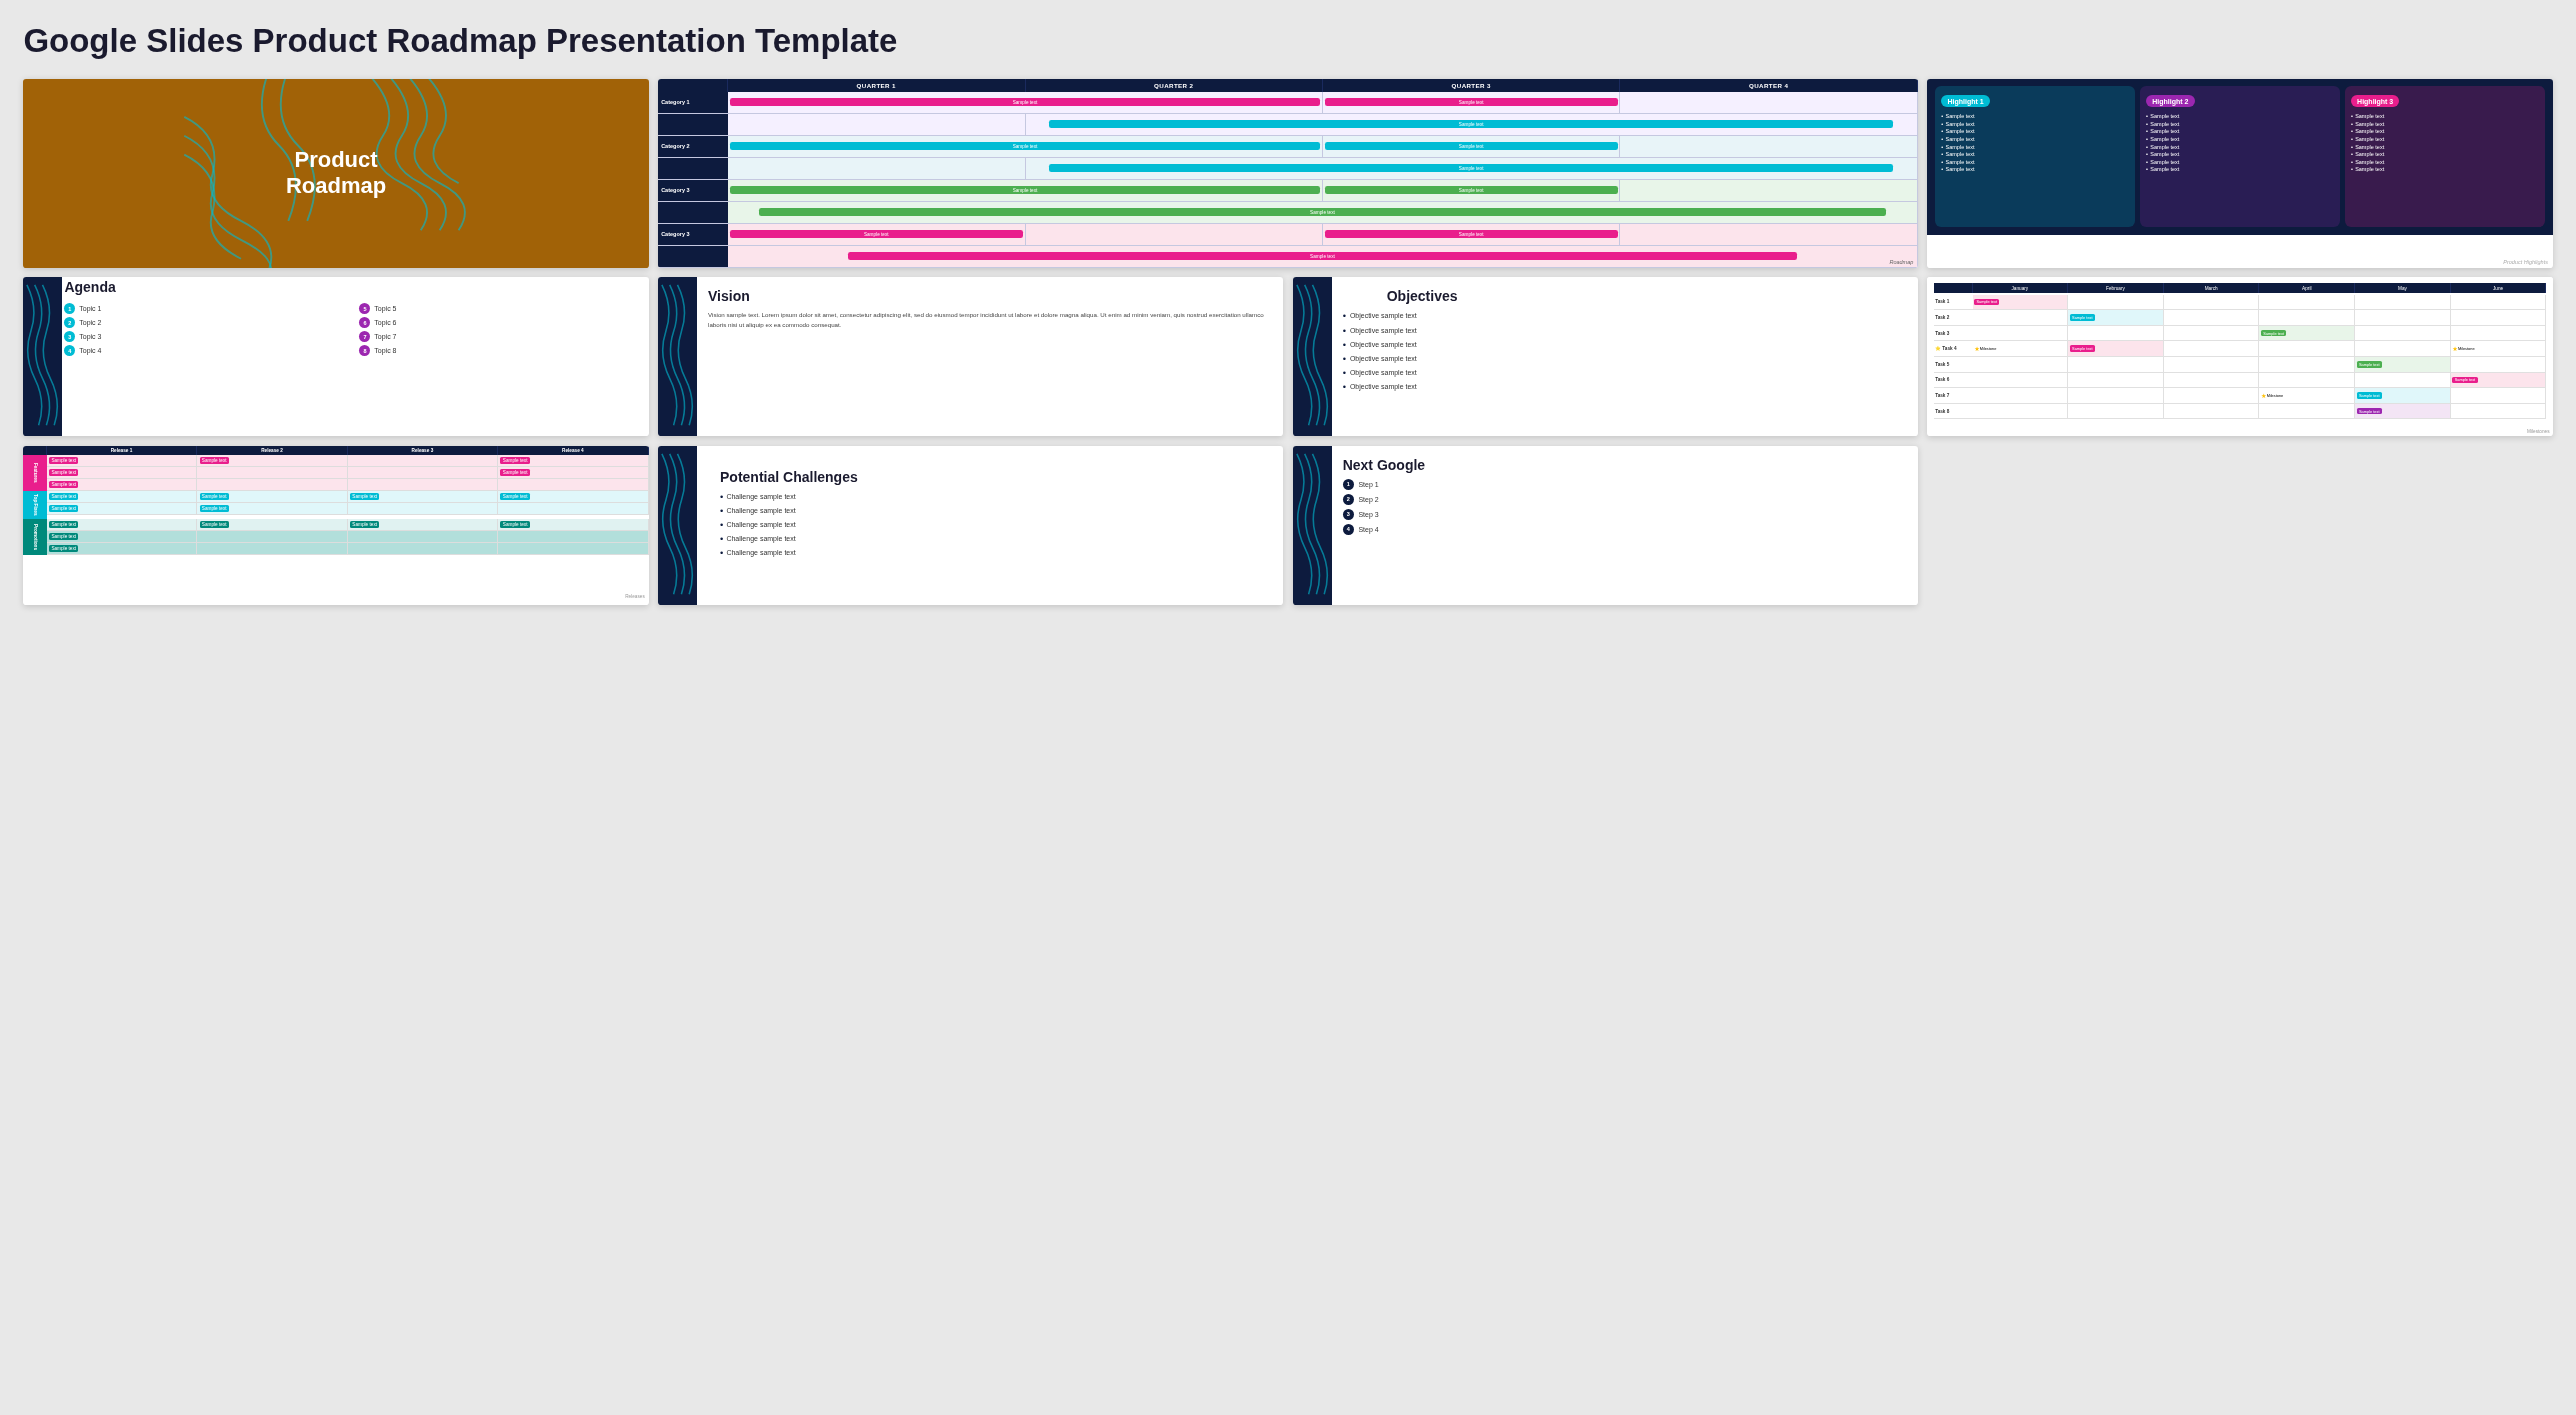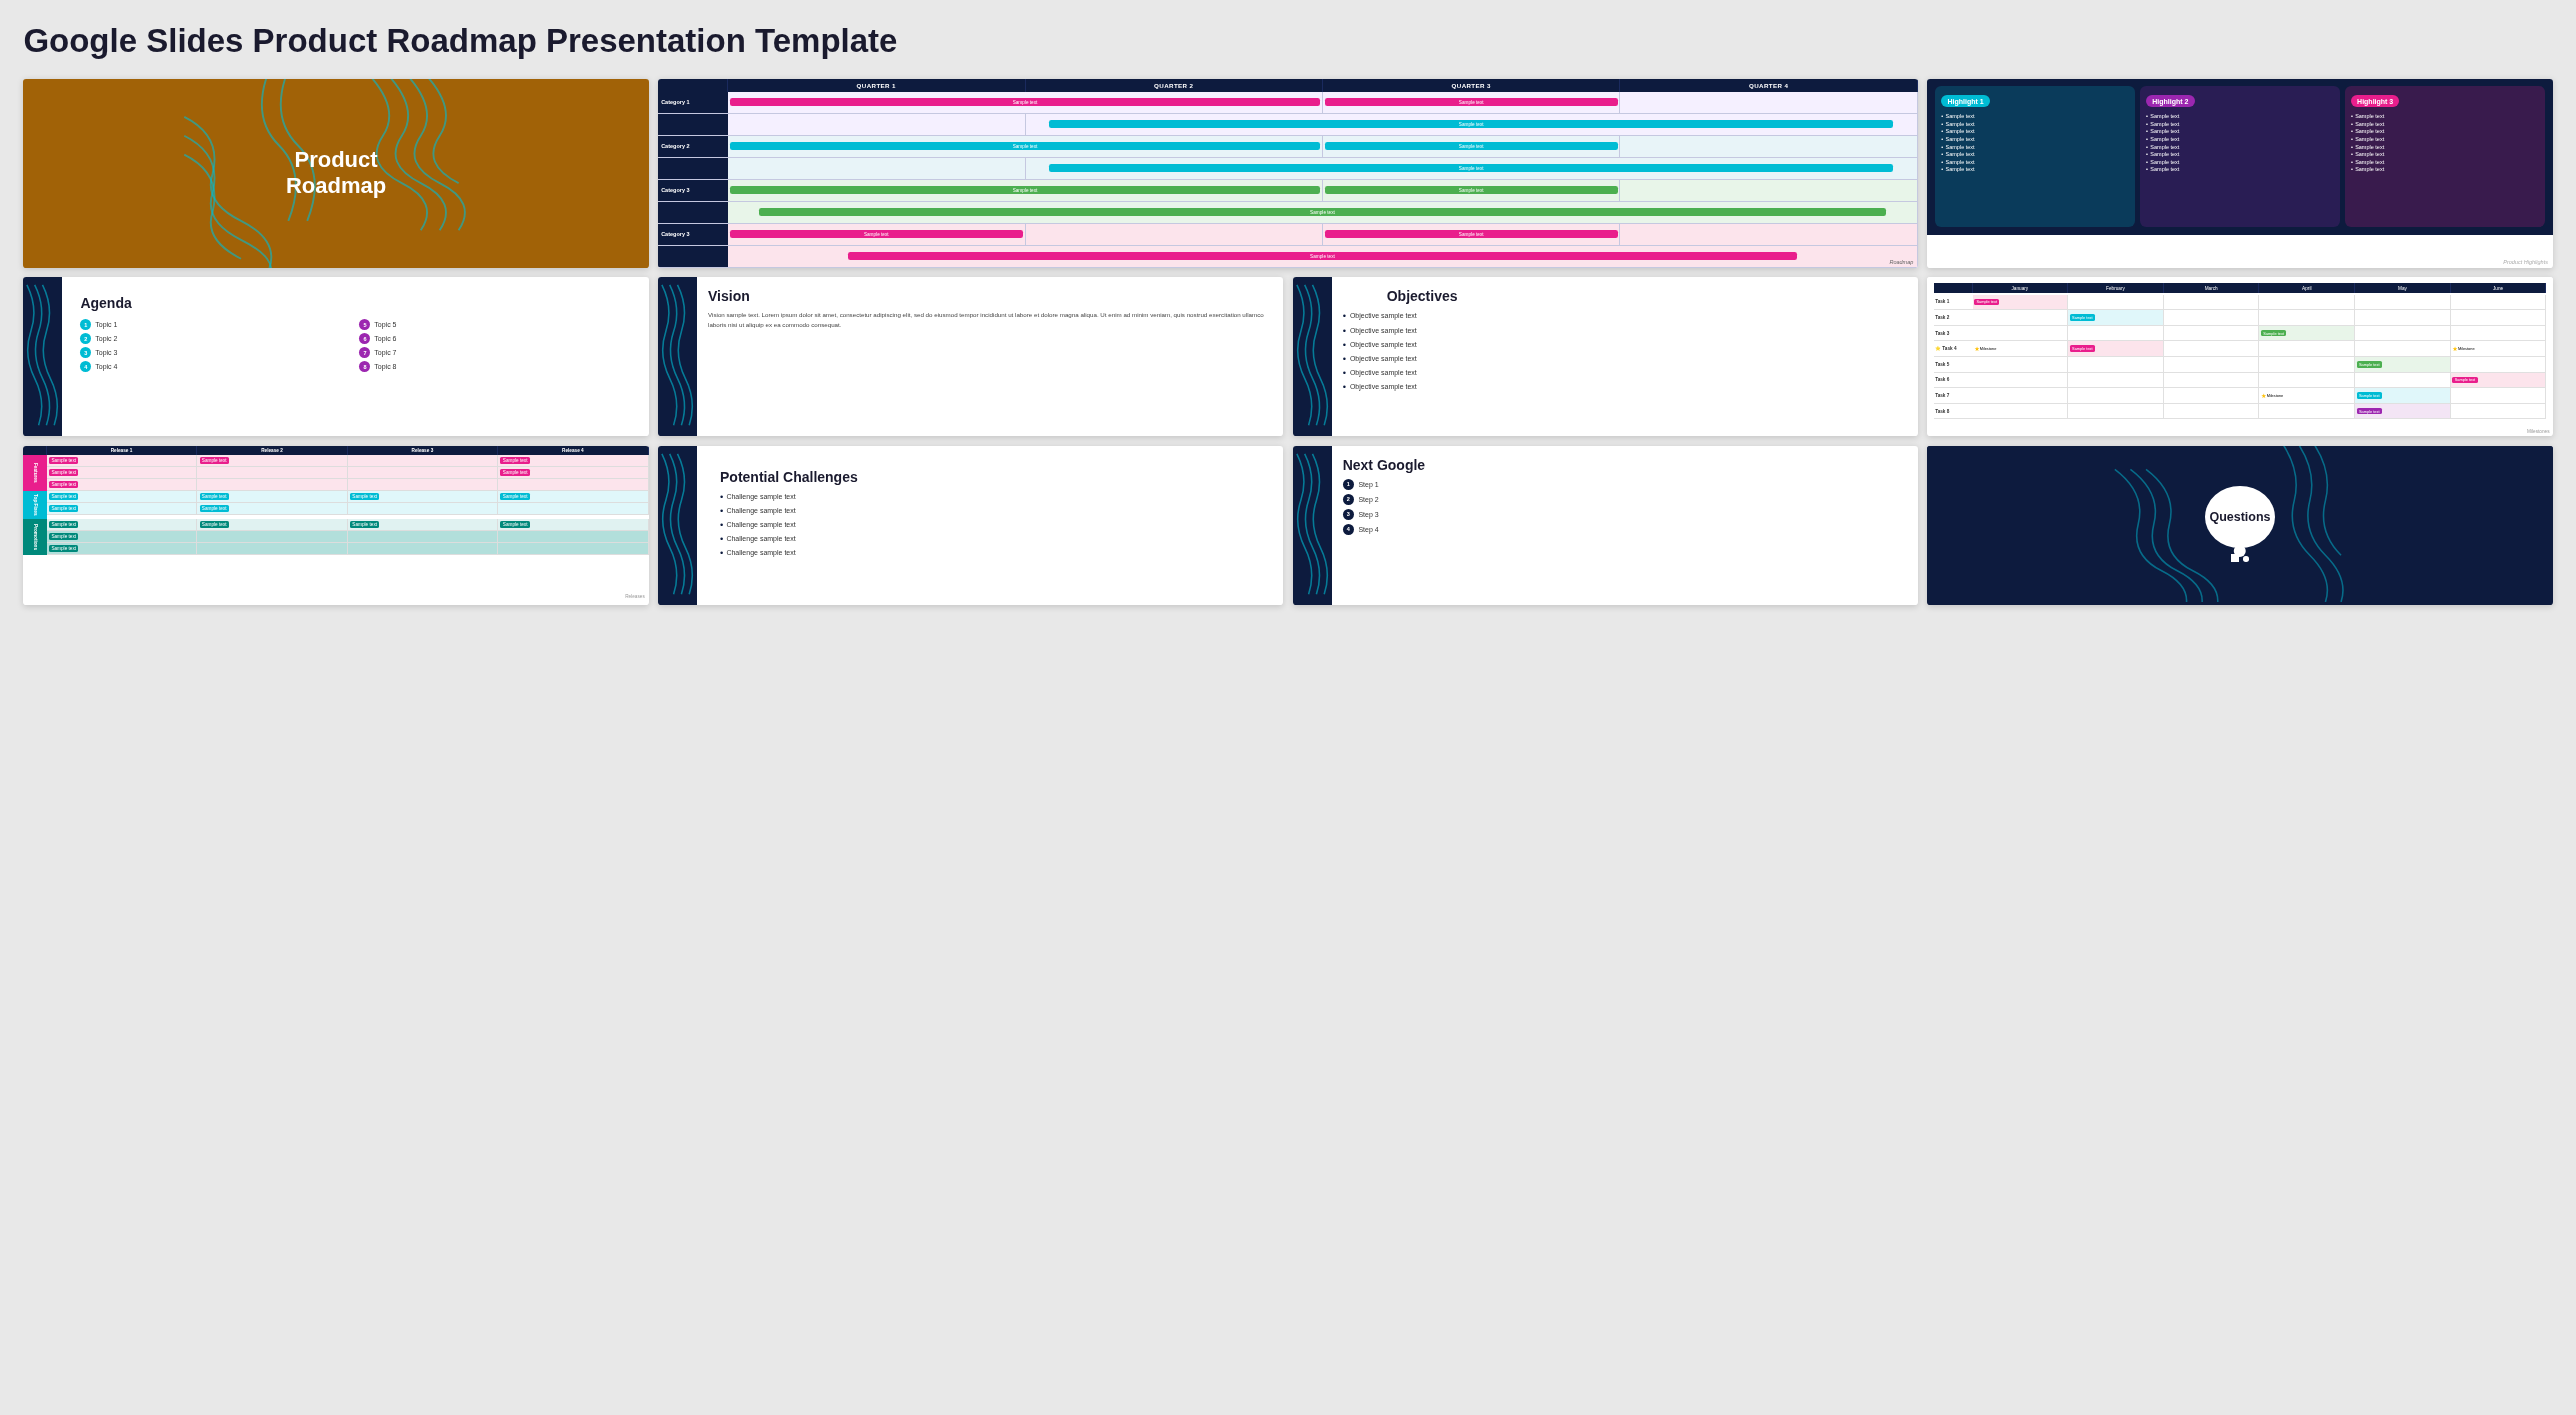--- a/index.html
+++ b/index.html
@@ -166,21 +166,21 @@
       display: flex;
       min-height: 156px;
       overflow: hidden;
     }
     .agenda-sidebar {
       width: 39px;
       background: #0d1b3e;
       flex-shrink: 0;
     }
     .agenda-content {
-      padding: 18px;
+      padding: 2px;
       flex: 1;
     }
     .agenda-title {
       font-size: 14px;
       font-weight: 900;
       color: #1a1a2e;
       margin-bottom: 7.8px;
     }
     .agenda-grid {
       display: grid;
@@ -1010,36 +1010,15 @@
           <span>Step 3</span>
         </div>
         <div class="ns-item">
           <div class="ns-num">4</div>
           <span>Step 4</span>
         </div>
       </div>
     </div>
   </div>
 
-  <div class="slide slide-dark">
-    <div class="questions-slide">
-      <svg class="wave-svg" viewBox="0 0 300 200" xmlns="http://www.w3.org/2000/svg">
-        <path fill="none" stroke="#00bcd4" stroke-width="2" opacity="0.5" d="M -10 30 Q 30 60 20 100 Q 10 140 50 160 Q 90 180 80 210"></path>
-        <path fill="none" stroke="#00bcd4" stroke-width="2" opacity="0.5" d="M 10 30 Q 50 60 40 100 Q 30 140 70 160 Q 110 180 100 210"></path>
-        <path fill="none" stroke="#00bcd4" stroke-width="2" opacity="0.5" d="M 30 30 Q 70 60 60 100 Q 50 140 90 160 Q 130 180 120 210"></path>
-        <path fill="none" stroke="#00bcd4" stroke-width="2" opacity="0.5" d="M 200 -10 Q 230 30 220 70 Q 210 110 240 140 Q 270 170 260 200"></path>
-        <path fill="none" stroke="#00bcd4" stroke-width="2" opacity="0.5" d="M 220 -10 Q 250 30 240 70 Q 230 110 260 140 Q 290 170 280 200"></path>
-        <path fill="none" stroke="#00bcd4" stroke-width="2" opacity="0.5" d="M 240 -10 Q 270 30 260 70 Q 250 110 280 140"></path>
-      </svg>
-      <div style="position:relative; z-index:2; display:flex; flex-direction:column; align-items:center;">
-        <div class="questions-bubble">
-          <span>Questions</span>
-        </div>
-        <div style="display:flex; gap:4.7px; margin-top:6.2px;">
-          <div style="width:7.8px; height:7.8px; background:white; border-radius:50;"></div>
-          <div style="width:5.5px; height:5.5px; background:white; border-radius:50%; margin-top:2.3px;"></div>
-        </div>
-      </div>
-    </div>
-  </div>
 
 </div>
 
 
 </body></html>

